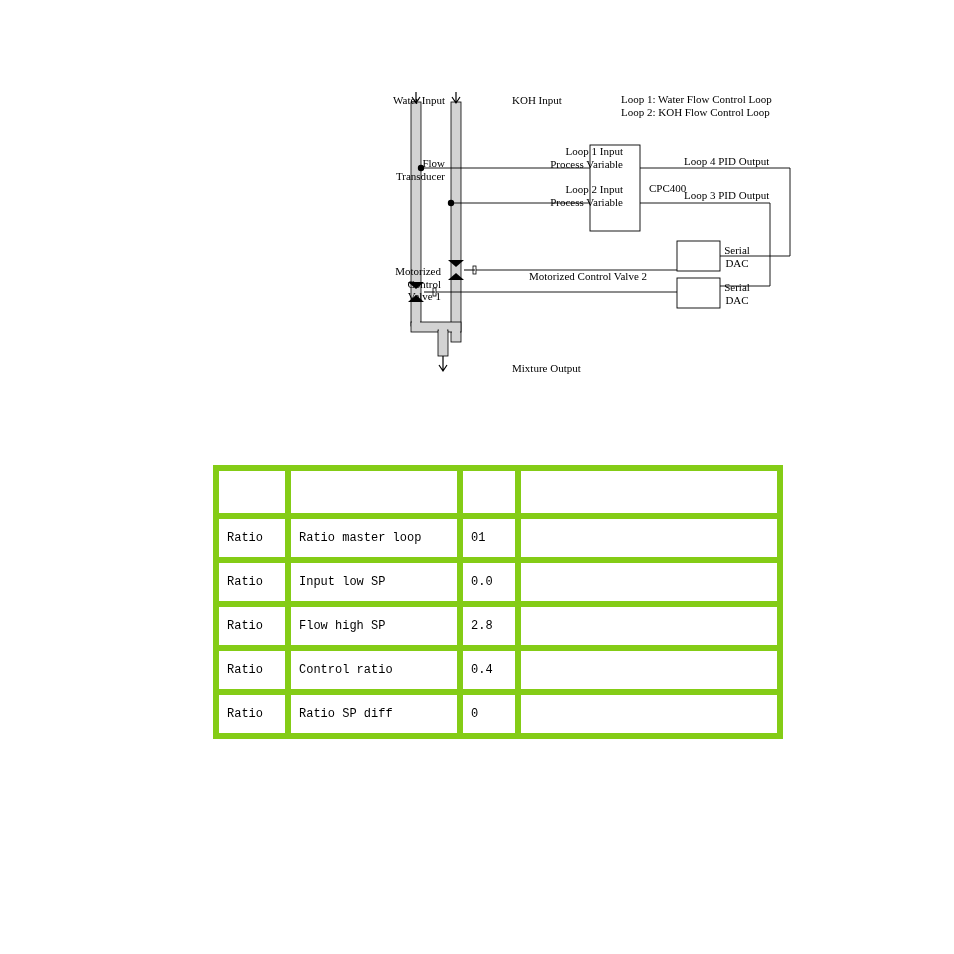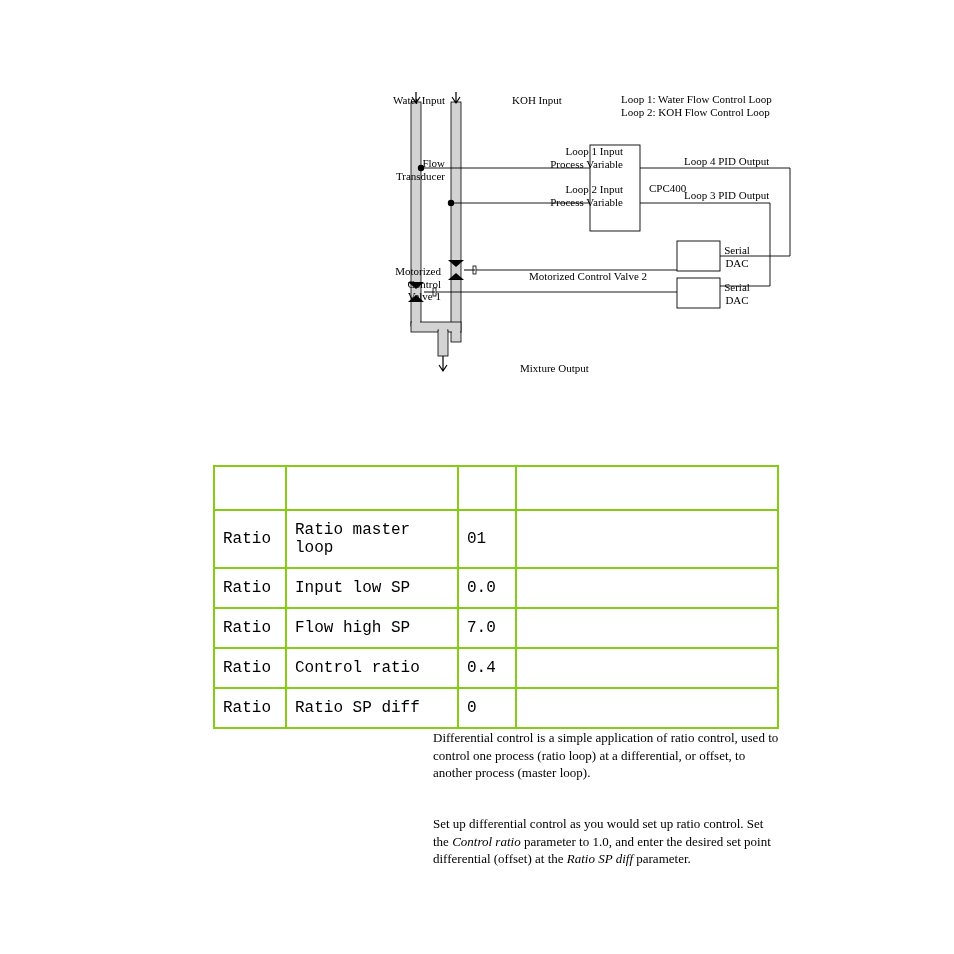--- a/index.html
+++ b/index.html
@@ -51,24 +51,24 @@
     left: 213px;
     top: 465px;
     width: 564px;
   }
   table.params {
     border-collapse: collapse;
     width: 564px;
     table-layout: fixed;
   }
   table.params th, table.params td {
-    border: 2px solid #84cc16;
+    border: 6px solid #84cc16;
     padding: 10px 8px;
     font-family: "Courier New", monospace;
-    font-size: 16px;
+    font-size: 12px;
     color: #000;
     text-align: left;
     vertical-align: middle;
     height: 18px;
   }
   table.params thead th {
     height: 22px;
   }
   table.params col.c1 { width: 72px; }
   table.params col.c2 { width: 172px; }
@@ -157,21 +157,21 @@
     <span class="dlabel" style="left:237px; top:16px;">Loop 2: KOH Flow Control Loop</span>
     <span class="dlabel right wrap" style="left:144px; top:55px; width:95px;">Loop 1 Input<br>Process Variable</span>
     <span class="dlabel right wrap" style="left:144px; top:93px; width:95px;">Loop 2 Input<br>Process Variable</span>
     <span class="dlabel" style="left:265px; top:92px;text-align:center;">CPC400</span>
     <span class="dlabel" style="left:300px; top:65px;">Loop 4 PID Output</span>
     <span class="dlabel" style="left:300px; top:99px;">Loop 3 PID Output</span>
     <span class="dlabel wrap" style="left:339px; top:154px; text-align:center; width:28px;">Serial<br>DAC</span>
     <span class="dlabel wrap" style="left:339px; top:191px; text-align:center; width:28px;">Serial<br>DAC</span>
     <span class="dlabel" style="left:145px; top:180px;">Motorized Control Valve 2</span>
     <span class="dlabel right wrap" style="left:-3px; top:175px; width:60px;">Motorized<br>Control<br>Valve 1</span>
-    <span class="dlabel" style="left:128px; top:272px;padding-left:8px;">Mixture Output</span>
+    <span class="dlabel" style="left:120px; top:272px;padding-left:8px;">Mixture Output</span>
   </div>
 
   <div class="table-wrap">
     <table class="params">
       <colgroup>
         <col class="c1">
           <col class="c2">
           <col class="c3">
           <col class="c4">
       </colgroup>
@@ -192,38 +192,34 @@
         </tr>
         <tr>
           <td>Ratio</td>
           <td>Input low SP</td>
           <td>0.0</td>
           <td></td>
         </tr>
         <tr>
           <td>Ratio</td>
           <td>Flow high SP</td>
-          <td>7.0</td>
+          <td>2.8</td>
           <td></td>
         </tr>
         <tr>
           <td>Ratio</td>
           <td>Control ratio</td>
           <td>0.4</td>
           <td></td>
         </tr>
         <tr>
           <td>Ratio</td>
           <td>Ratio SP diff</td>
           <td>0</td>
           <td></td>
         </tr>
       </tbody>
     </table>
   </div>
 
-  <p class="bodytext" style="top:716px;">Differential control is a simple application of ratio control, used to control one process (ratio loop) at a differential, or offset, to another process (master loop).</p>
-
-  <p class="bodytext" style="top:802px;">
-    <span>Set up differential control as you would set up ratio control. Set the </span><i>Control ratio</i><span> parameter to 1.0, and enter the desired set point differential (offset) at the </span><i>Ratio SP diff</i><span> parameter.</span>
-  </p>
+
 
 </div>
 
 </body></html>

